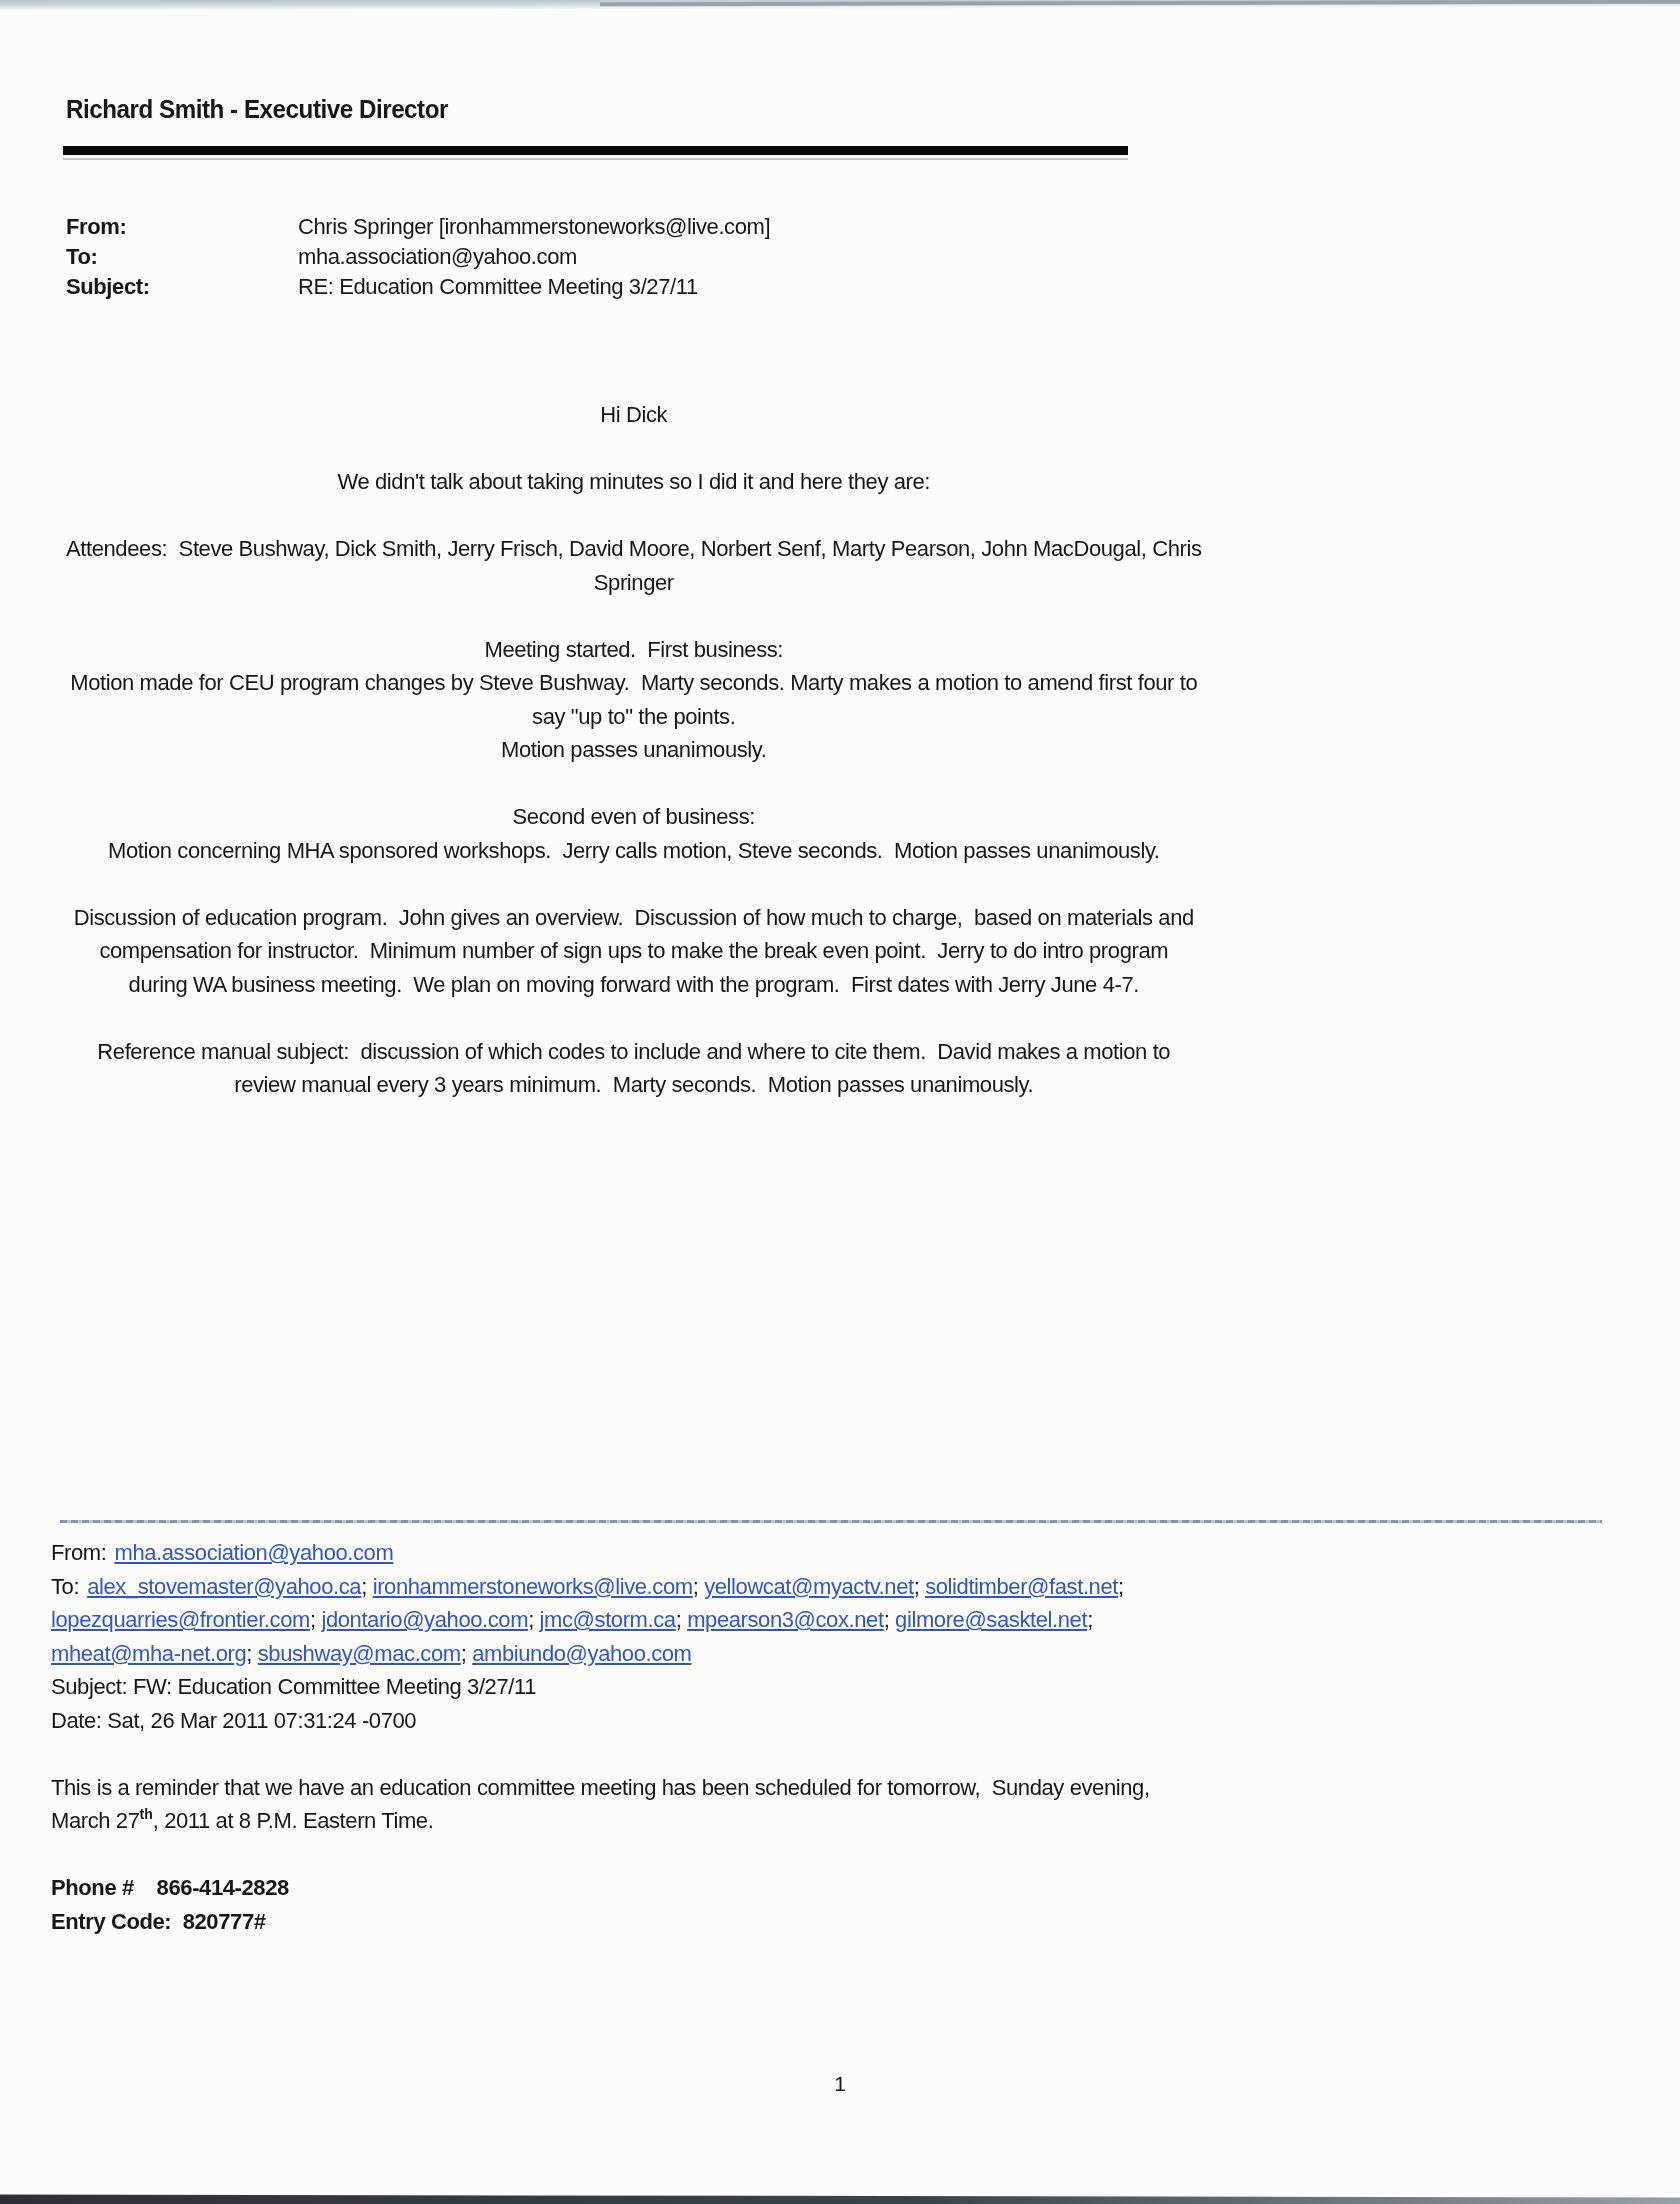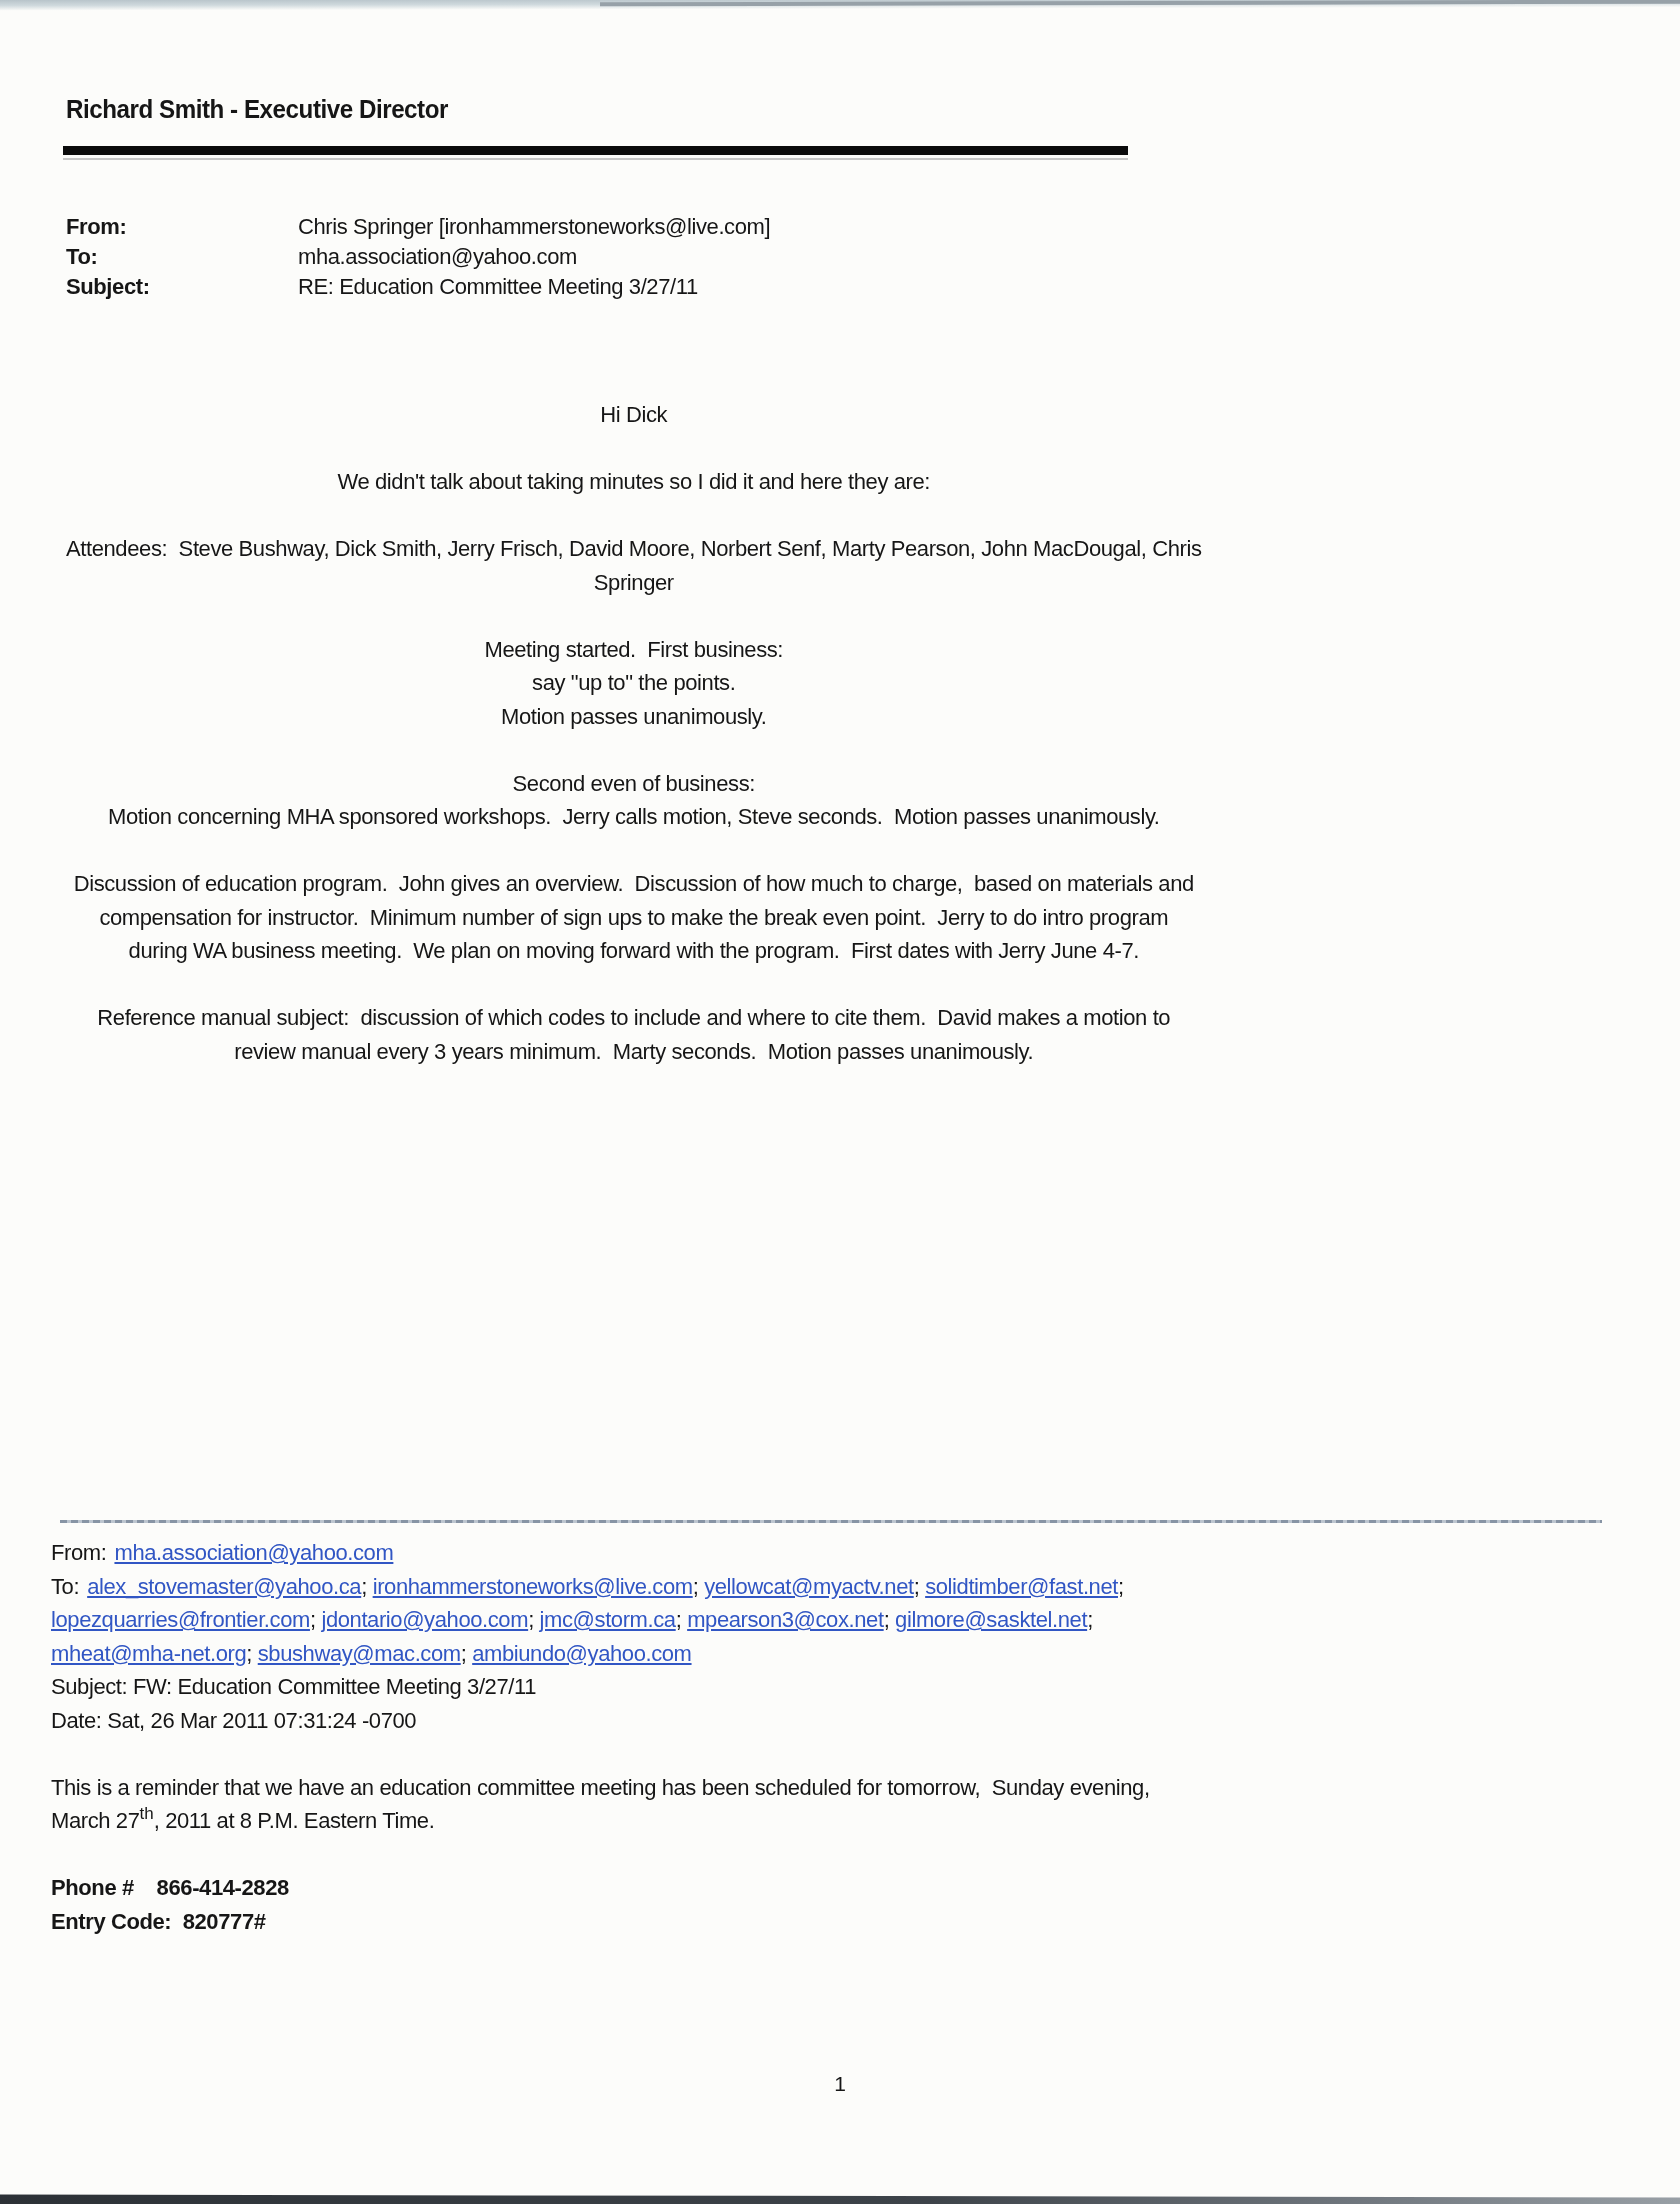--- a/index.html
+++ b/index.html
@@ -32,21 +32,21 @@
   .line{height:33.5px;line-height:33.5px;font-size:22px;letter-spacing:-0.4px;white-space:pre;}
   .body-block{position:absolute;left:66px;top:398px;text-align:center;}
   .signature-block{position:absolute;left:66px;top:1160px;}
   
   .fwd-divider{position:absolute;left:60px;top:1520px;width:1542px;height:3px;
     background:repeating-linear-gradient(90deg,#8794a4 0 7px,#bcc5cf 7px 11px);}
   .fwd-block{position:absolute;left:51px;top:1536px;}
   .email-link{color:#3156c4;text-decoration:underline;cursor:pointer;}
   .fwd-label{margin-right:8px;}
   .sep{color:#161616;}
-  sup.ord{font-size:17px;vertical-align:9px;letter-spacing:0;line-height:0;}
+  sup.ord{font-size:14px;vertical-align:9px;letter-spacing:0;line-height:0;font-weight:bold;}
   .bold{font-weight:bold;}
   .page-number{position:absolute;left:0;top:2072px;width:1680px;text-align:center;
     font-size:21px;letter-spacing:0;}
 </style>
 </head>
 <body>
 
 <div class="page">
 
   <div class="scan-top"></div>
@@ -64,20 +64,21 @@
 
   <div class="body-block" id="body-lines">
       <div class="line">Hi Dick</div>
       <div class="line"></div>
       <div class="line">We didn't talk about taking minutes so I did it and here they are:</div>
       <div class="line"></div>
       <div class="line">Attendees:  Steve Bushway, Dick Smith, Jerry Frisch, David Moore, Norbert Senf, Marty Pearson, John MacDougal, Chris</div>
       <div class="line">Springer</div>
       <div class="line"></div>
       <div class="line">Meeting started.  First business:</div>
+      <div class="line">Motion made for CEU program changes by Steve Bushway.  Marty seconds. Marty makes a motion to amend first four to</div>
       <div class="line">say "up to" the points.</div>
       <div class="line">Motion passes unanimously.</div>
       <div class="line"></div>
       <div class="line">Second even of business:</div>
       <div class="line">Motion concerning MHA sponsored workshops.  Jerry calls motion, Steve seconds.  Motion passes unanimously.</div>
       <div class="line"></div>
       <div class="line">Discussion of education program.  John gives an overview.  Discussion of how much to charge,  based on materials and</div>
       <div class="line">compensation for instructor.  Minimum number of sign ups to make the break even point.  Jerry to do intro program</div>
       <div class="line">during WA business meeting.  We plan on moving forward with the program.  First dates with Jerry June 4-7.</div>
       <div class="line"></div>

